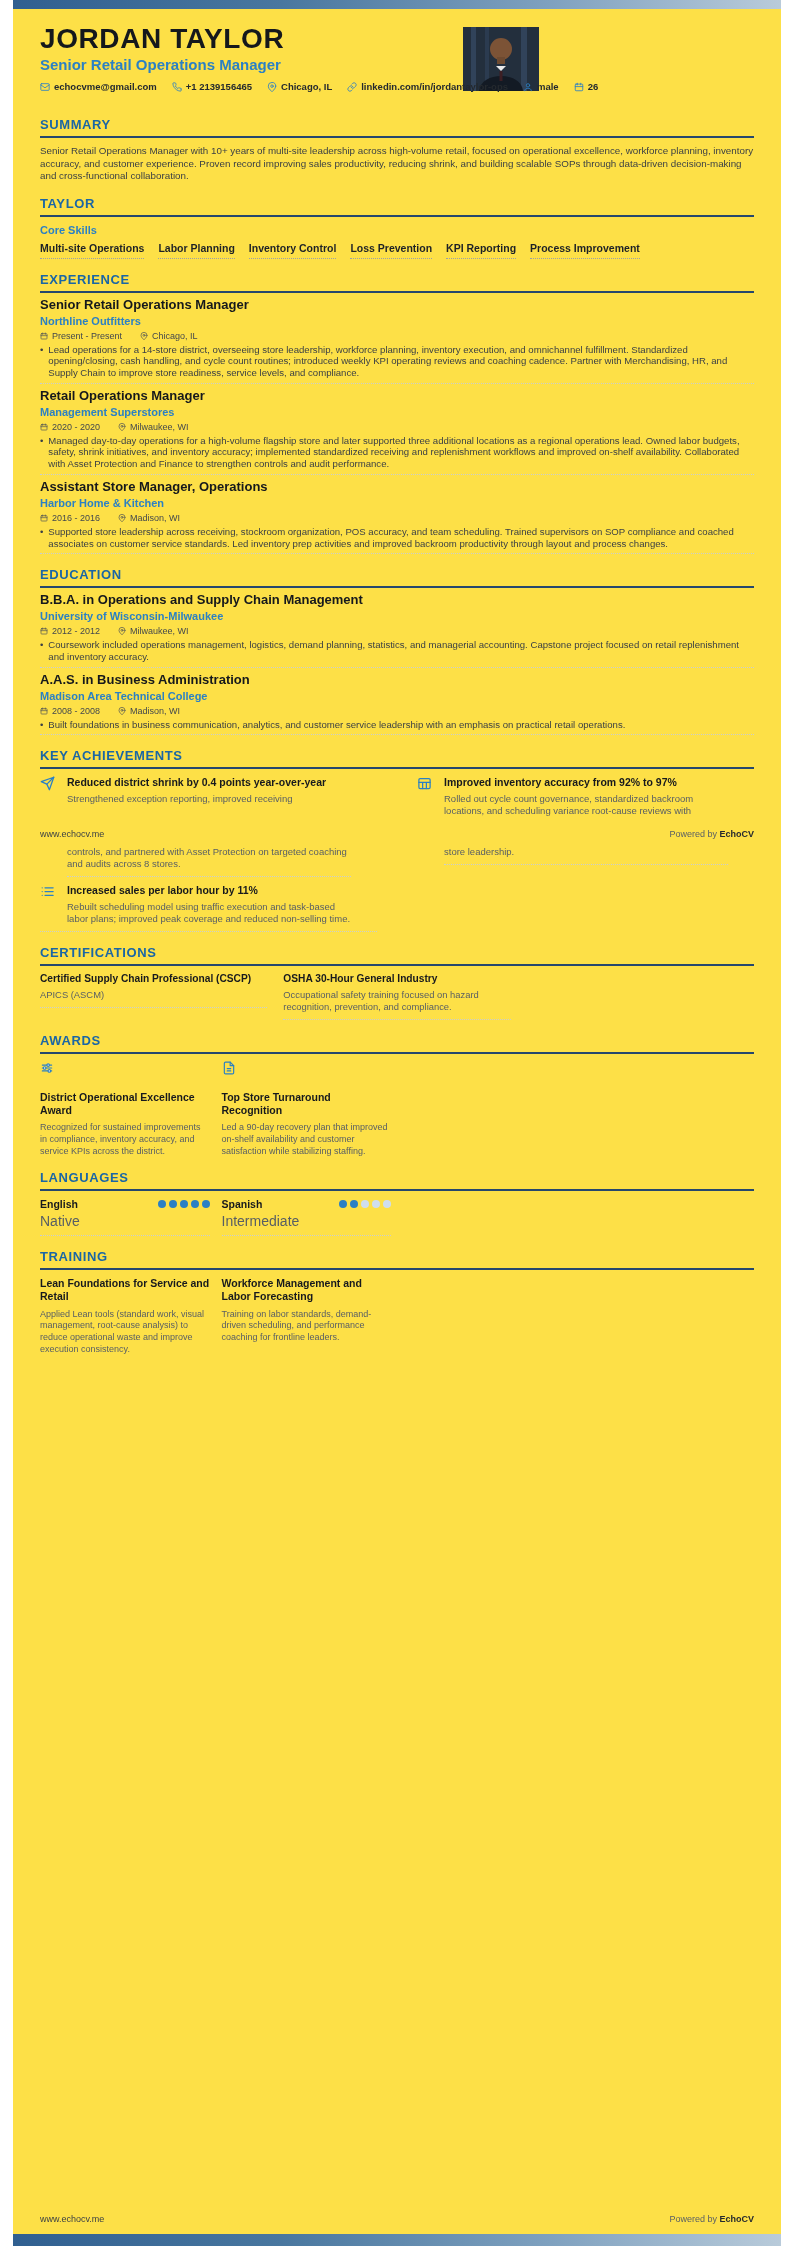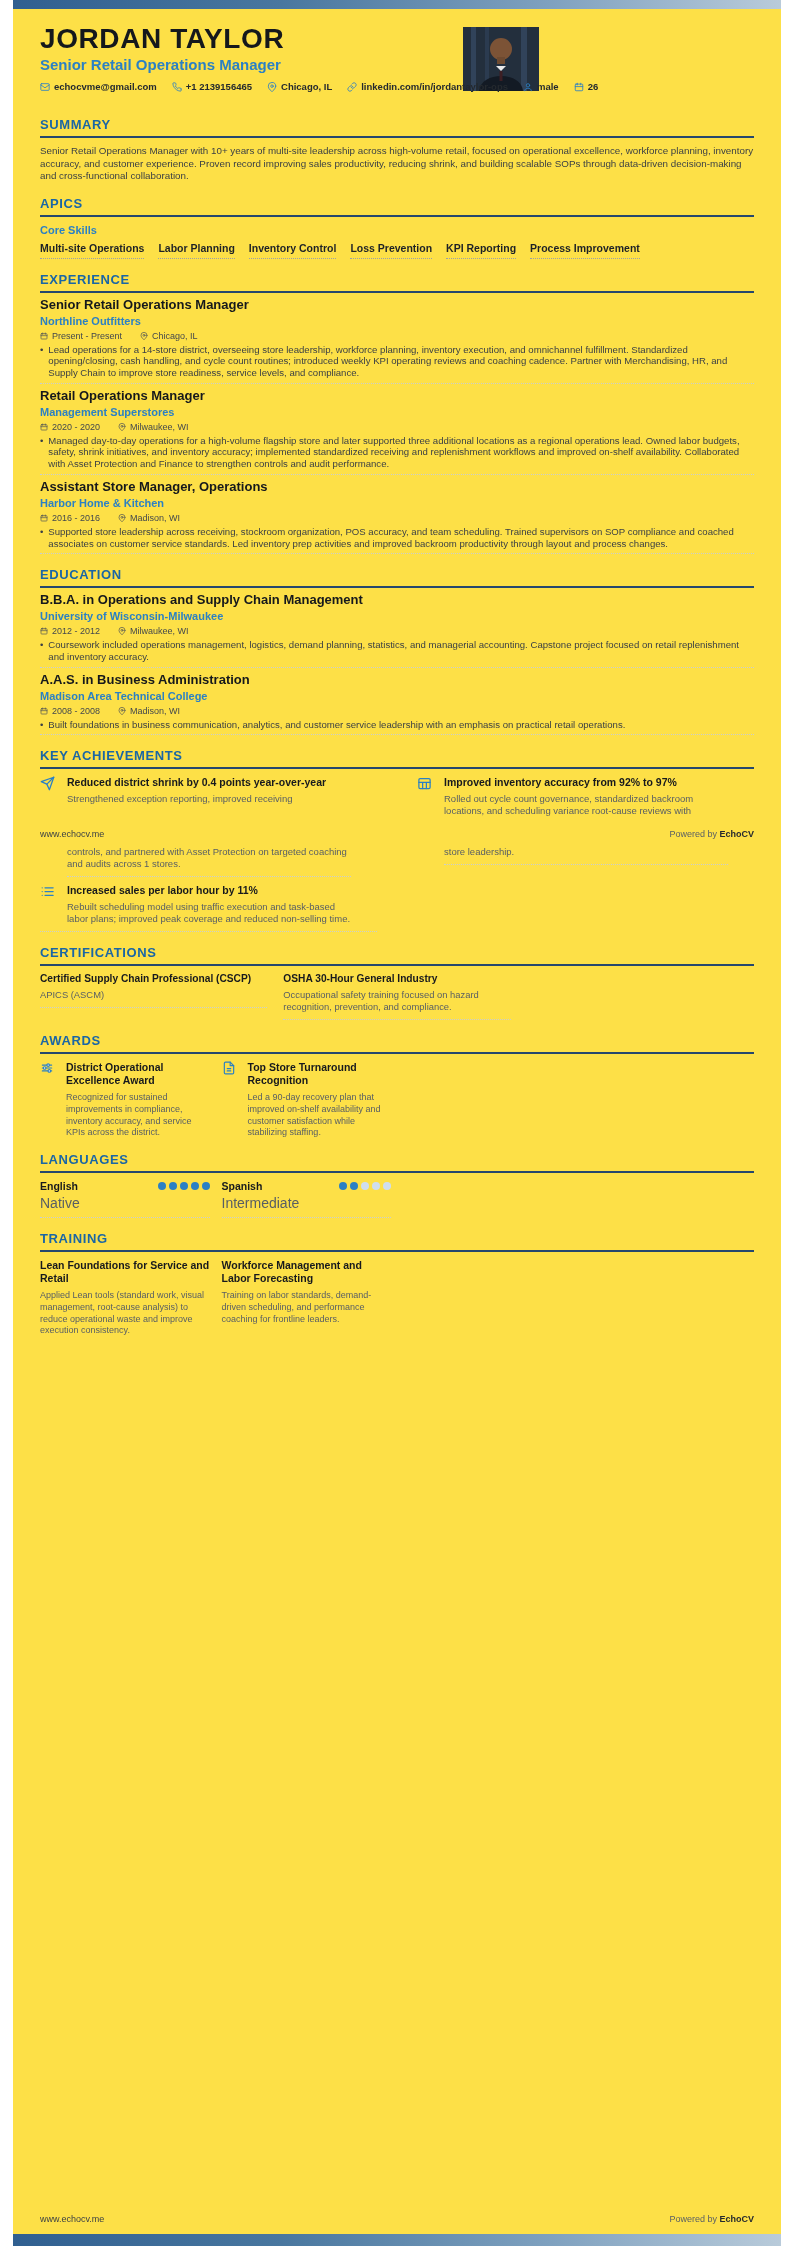--- a/index.html
+++ b/index.html
@@ -58,21 +58,21 @@
   .pagefoot-bottom .brand b { color:#262a2e; font-weight:700; }
 
   
   .cert-grid { display:grid; grid-template-columns:repeat(3,1fr); column-gap:16px; margin-top:7px; align-items:start; }
   .cert-item { padding-bottom:6px; border-bottom:1px dotted #c8cdd2; }
   .cert-title { font-size:10.2px; line-height:1.25; font-weight:700; color:#17191d; }
   .cert-desc { margin-top:3px; font-size:9.4px; line-height:1.3; color:var(--muted); }
 
   
   .award-grid { display:grid; grid-template-columns:repeat(4,1fr); column-gap:12px; margin-top:7px; align-items:start; }
-  .award-item { display:flex; gap:12px; }
+  .award-item { display:flex; gap:12px;flex-direction:column; }
   .award-icon svg { width:14px; height:14px; stroke:var(--accent); fill:none; stroke-width:2; stroke-linecap:round; stroke-linejoin:round; }
   .award-title { font-size:10.5px; line-height:1.25; font-weight:700; color:#17191d; }
   .award-desc { margin-top:5px; font-size:9px; line-height:1.3; color:var(--muted); }
 
   
   .lang-grid { display:grid; grid-template-columns:repeat(4,1fr); column-gap:12px; margin-top:7px; align-items:start; }
   .lang-item { padding-bottom:6px; border-bottom:1px dotted #c8cdd2; }
   .lang-top { display:flex; justify-content:space-between; align-items:center; }
   .lang-name { font-size:10.5px; font-weight:700; color:#17191d; }
   .dots { display:flex; gap:3px; }
@@ -151,21 +151,21 @@
         </span>
       </div>
     </header>
 
     <section class="section first">
       <h2 class="sec-head">SUMMARY</h2>
       <p class="summary-text">Senior Retail Operations Manager with 10+ years of multi-site leadership across high-volume retail, focused on operational excellence, workforce planning, inventory accuracy, and customer experience. Proven record improving sales productivity, reducing shrink, and building scalable SOPs through data-driven decision-making and cross-functional collaboration.</p>
     </section>
 
     <section class="section">
-      <h2 class="sec-head">APICS</h2>
+      <h2 class="sec-head">TAYLOR</h2>
       <div class="skills-group">Core Skills</div>
       <div class="skills-row">
         <span class="skill">Multi-site Operations</span>
         <span class="skill">Labor Planning</span>
         <span class="skill">Inventory Control</span>
         <span class="skill">Loss Prevention</span>
         <span class="skill">KPI Reporting</span>
         <span class="skill">Process Improvement</span>
       </div>
     </section>
@@ -333,21 +333,21 @@
         </div>
       </div>
 
       <div class="pagefoot">
         <span>www.echocv.me</span>
         <span class="brand"><span>Powered by </span><b>EchoCV</b></span>
       </div>
 
       <div class="ach-grid">
         <div class="ach-cont">
-          <div class="inner">controls, and partnered with Asset Protection on targeted coaching and audits across 1 stores.</div>
+          <div class="inner">controls, and partnered with Asset Protection on targeted coaching and audits across 8 stores.</div>
         </div>
         <div class="ach-cont">
           <div class="inner">store leadership.</div>
         </div>
       </div>
 
       <div class="ach-grid">
         <div class="ach-item bordered">
           <span class="ach-icon">
             <svg viewBox="0 0 24 24">

